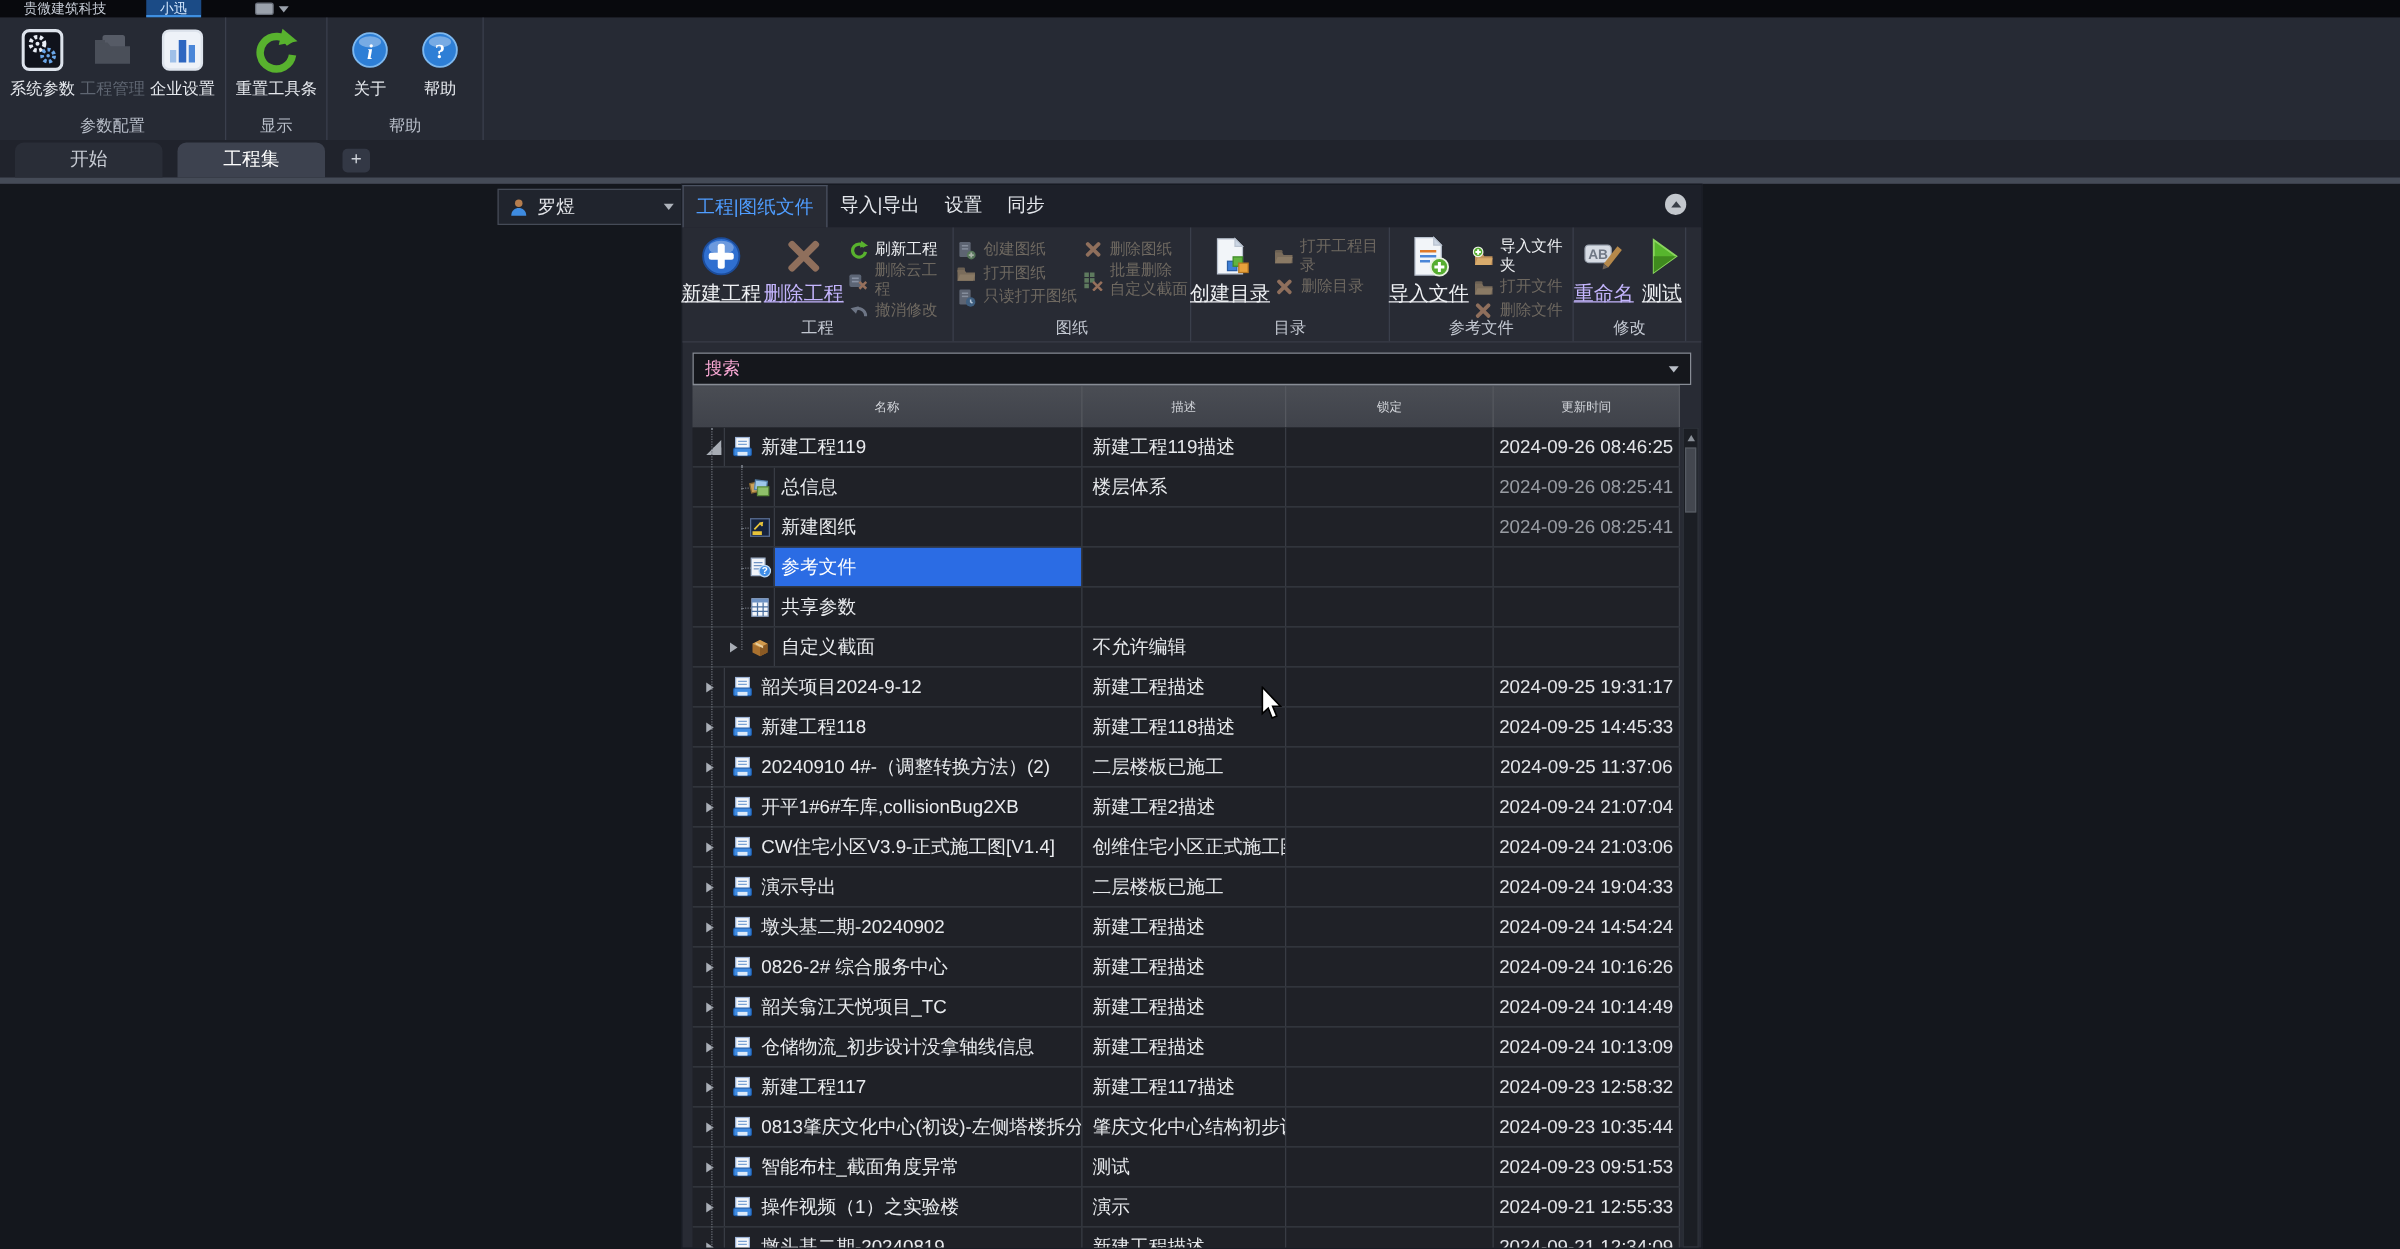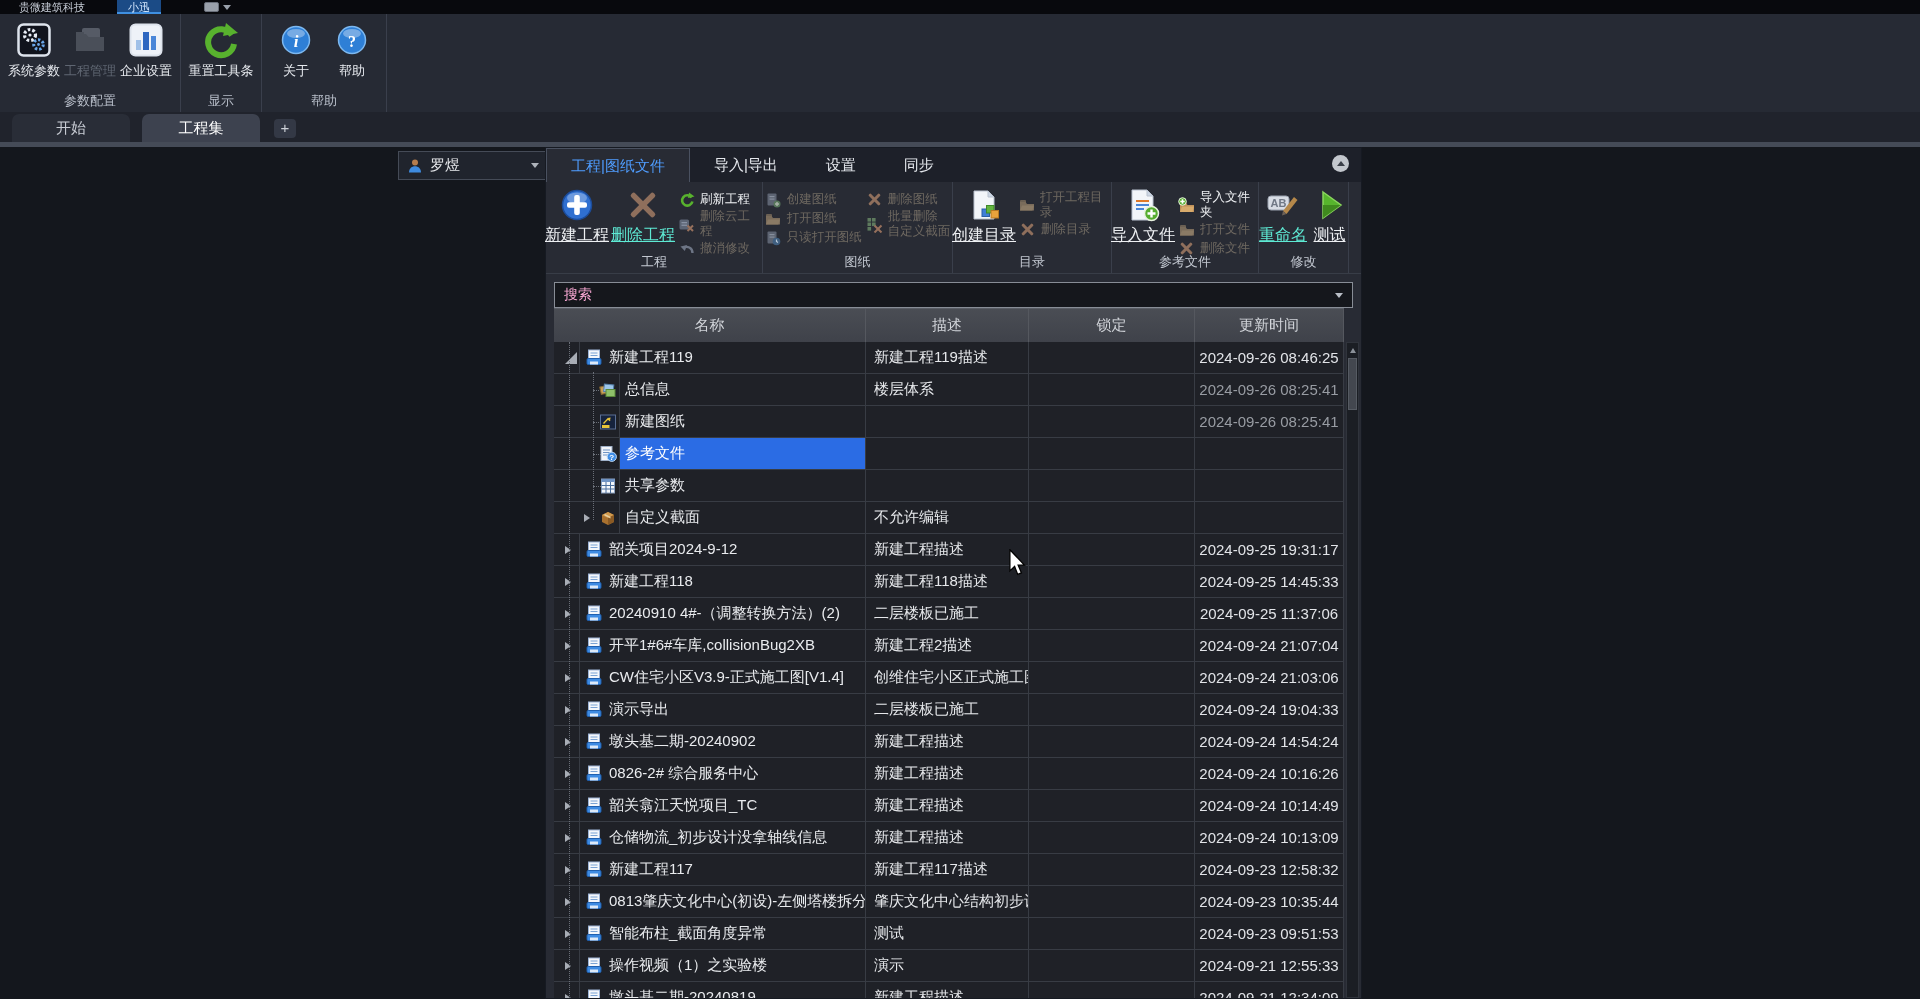--- a/index.html
+++ b/index.html
@@ -32,45 +32,45 @@
   .dtab{width:118px;height:28px;line-height:28px;text-align:center;font-size:15px;border-radius:7px 7px 0 0;margin-left:12px;background:#292d37;color:#c9cdd5;}
   .dtab.active{background:#3d424f;color:#ffffff;}
   .addtab{width:22px;height:19px;line-height:18px;text-align:center;border-radius:4px;background:#333845;color:#ced2d9;font-size:15px;margin:0 0 4px 14px;}
   
   #userdd{position:absolute;left:398px;top:151px;width:150px;height:29px;background:#20242d;border:1px solid #454b57;display:flex;align-items:center;box-sizing:border-box;padding:0 8px;gap:7px;}
   #userdd .uval{flex:1;font-size:15px;color:#e8eaee;}
   #userdd .caret-down{border-top-color:#aeb3bb;}
   
   #panel{position:absolute;left:545px;top:147px;width:817px;height:852px;background:#282b34;border:1px solid #161a22;box-sizing:border-box;}
   .ptabs{position:absolute;left:0;top:0;right:0;height:34px;background:#1d2029;display:flex;align-items:stretch;}
-  .ptab{padding:0 24px;line-height:33px;font-size:15px;color:#e4e7ec;white-space:nowrap;}
+  .ptab{padding:0 10px;line-height:33px;font-size:15px;color:#e4e7ec;white-space:nowrap;}
   .ptab.active{background:#282b34;color:#4f9dff;border:1px solid #4a5160;border-bottom:none;box-sizing:border-box;}
   .pcollapse{position:absolute;right:12px;top:7px;width:17px;height:17px;border-radius:50%;background:#c3c7cd;display:flex;align-items:center;justify-content:center;}
   .pcollapse .up{width:0;height:0;border-left:4px solid transparent;border-right:4px solid transparent;border-bottom:5px solid #3a3f48;}
   
   .pribbon{position:absolute;left:0;top:34px;right:0;height:92px;background:#282b34;border-bottom:1px solid #383d47;display:flex;box-sizing:border-box;}
   .pgroup{position:relative;height:100%;border-right:1px solid #3a3f4b;box-sizing:border-box;display:flex;align-items:flex-start;justify-content:center;gap:4px;padding-top:5px;}
   .pgroup-label{position:absolute;left:0;right:0;bottom:2px;text-align:center;font-size:13px;color:#c3c8d1;}
   .lbtn{width:62px;display:flex;flex-direction:column;align-items:center;gap:2px;}
   .lbtn .licon{height:36px;display:flex;align-items:center;justify-content:center;text-align:center;}
   .lbtn .llabel{font-size:16px;color:#eef0f3;white-space:nowrap;text-decoration:underline;}
-  .lbtn.disabled .llabel{color:#5eead4;}
+  .lbtn.disabled .llabel{color:#c4b5fd;}
   .scol{display:flex;flex-direction:column;justify-content:flex-start;gap:0;padding-top:3px;}
   .sbtn{display:flex;align-items:center;gap:5px;min-height:19px;}
   .sbtn .slabel{font-size:12.5px;color:#eef0f3;white-space:pre-line;line-height:15px;}
   .sbtn.disabled .slabel{color:#6e6860;}
   .sbtn .sicon{width:17px;height:17px;display:flex;align-items:center;justify-content:center;}
   
   .searchrow{position:absolute;left:8px;top:134px;width:799px;height:26px;background:#15171c;border:1px solid #888d96;box-sizing:border-box;display:flex;align-items:center;padding:0 9px;}
   .searchrow .stext{flex:1;font-size:14px;color:#f9a8d4;}
   .searchrow .caret-down{border-top-color:#b9bec6;}
   
   .grid{position:absolute;left:8px;top:160px;width:790px;bottom:0;}
   .ghead{display:flex;height:34px;background:linear-gradient(#4a4d54,#3f424a);border-top:1px solid #5a5e66;box-sizing:border-box;}
-  .hcell{height:100%;display:flex;align-items:center;justify-content:center;font-size:15px;color:#d2d5da;border-right:1px solid #55585f;box-sizing:border-box;}
+  .hcell{height:100%;display:flex;align-items:center;justify-content:center;font-size:10px;color:#d2d5da;border-right:1px solid #55585f;box-sizing:border-box;}
   .gbody{position:absolute;left:0;top:34px;right:0;bottom:0;overflow:hidden;background:#1f2127;}
   .trow{display:flex;height:32px;box-sizing:border-box;border-bottom:1px solid #383c44;position:relative;}
   .tcell{height:100%;box-sizing:border-box;border-right:1px solid #383c44;display:flex;align-items:center;overflow:hidden;}
   .c0{width:312px;}.c1{width:163px;}.c2{width:166px;}.c3{width:149px;}
   .cell-name{position:relative;}
   .nwrap{height:100%;display:flex;align-items:center;border-left:1px solid #383c44;flex:1;padding-left:5px;gap:6px;overflow:hidden;}
   .nwrap.sel{background:#2b6ce4;}
   .nwrap.sel .nlabel{color:#ffffff;}
   .nlabel{font-size:15px;color:#e9ebee;white-space:nowrap;}
   .abs-icon{position:absolute;top:50%;transform:translateY(-50%);width:18px;height:18px;}

